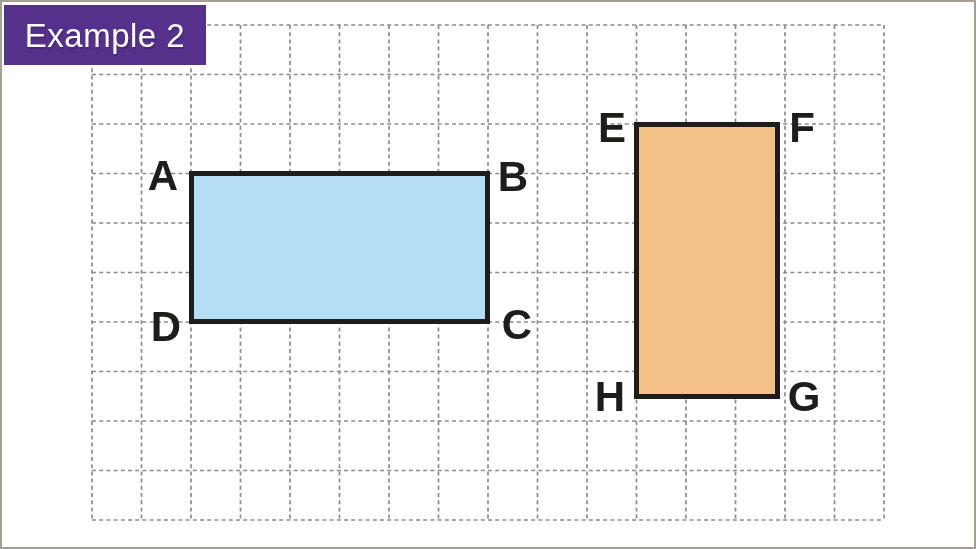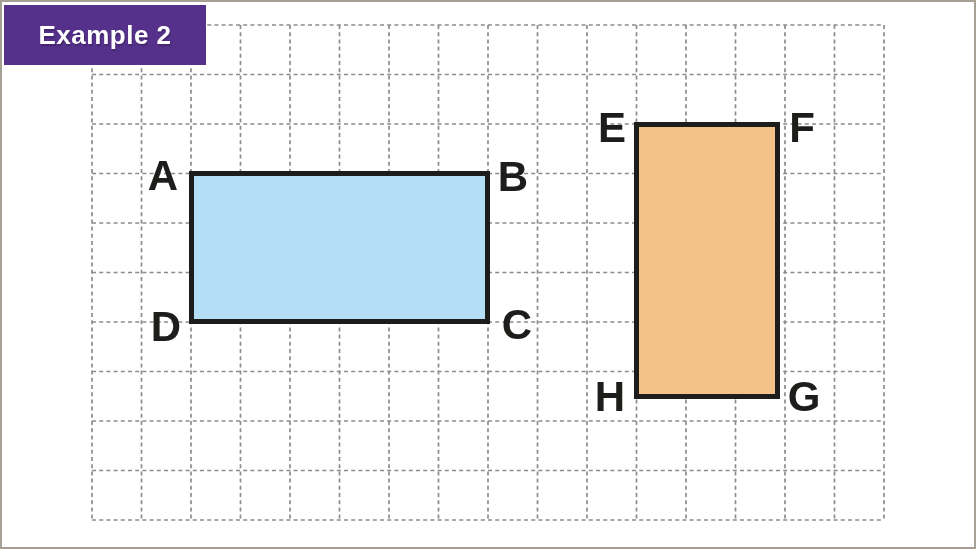--- a/index.html
+++ b/index.html
@@ -34,22 +34,22 @@
     top: 3px;
     width: 202px;
     height: 60px;
     background: var(--badge-bg, #56318b);
     display: flex;
     align-items: center;
     justify-content: center;
   }
   .badge-label {
     color: var(--badge-text, #ffffff);
-    font-size: 26px;
-    font-weight: bold;
+    font-size: 33px;
+    font-weight: normal;
     letter-spacing: 0.5px;
     text-shadow: 1px 2px 1px rgba(40, 20, 60, 0.35);
     line-height: 1;
   }
   .shape {
     position: absolute;
     box-sizing: border-box;
     border: 5px solid var(--shape-stroke, #1d1d1b);
   }
   .rect-abcd {

